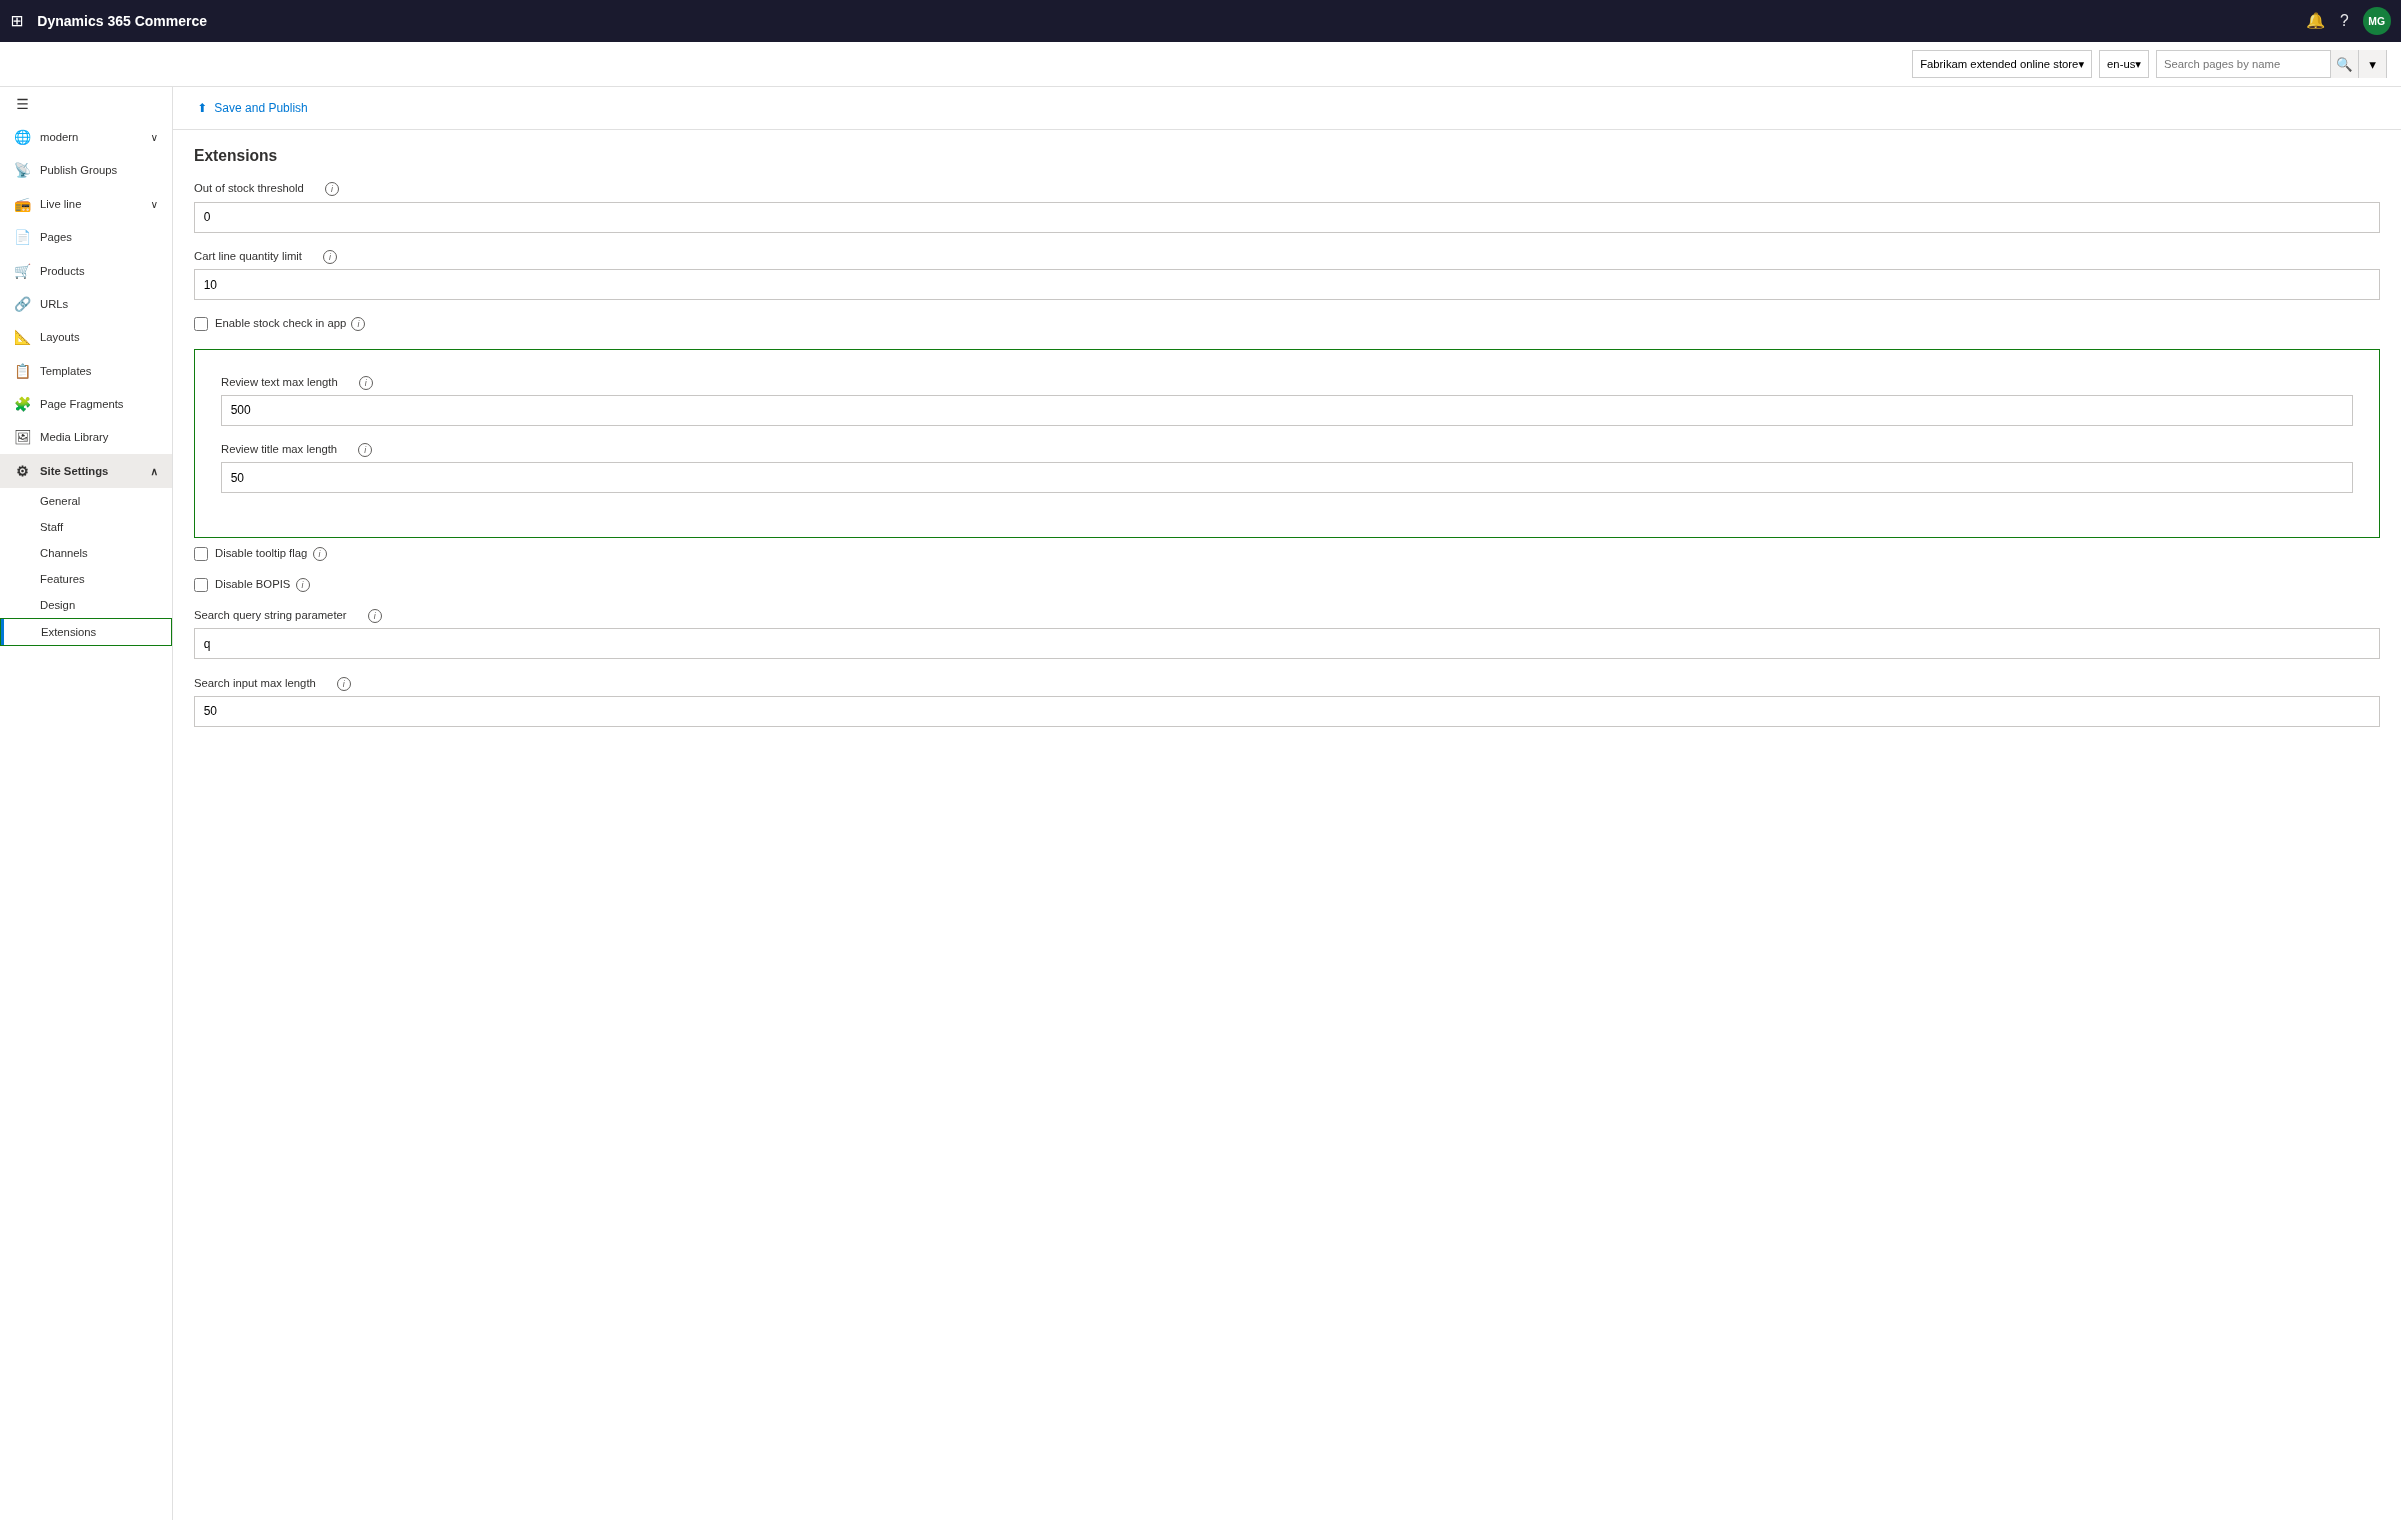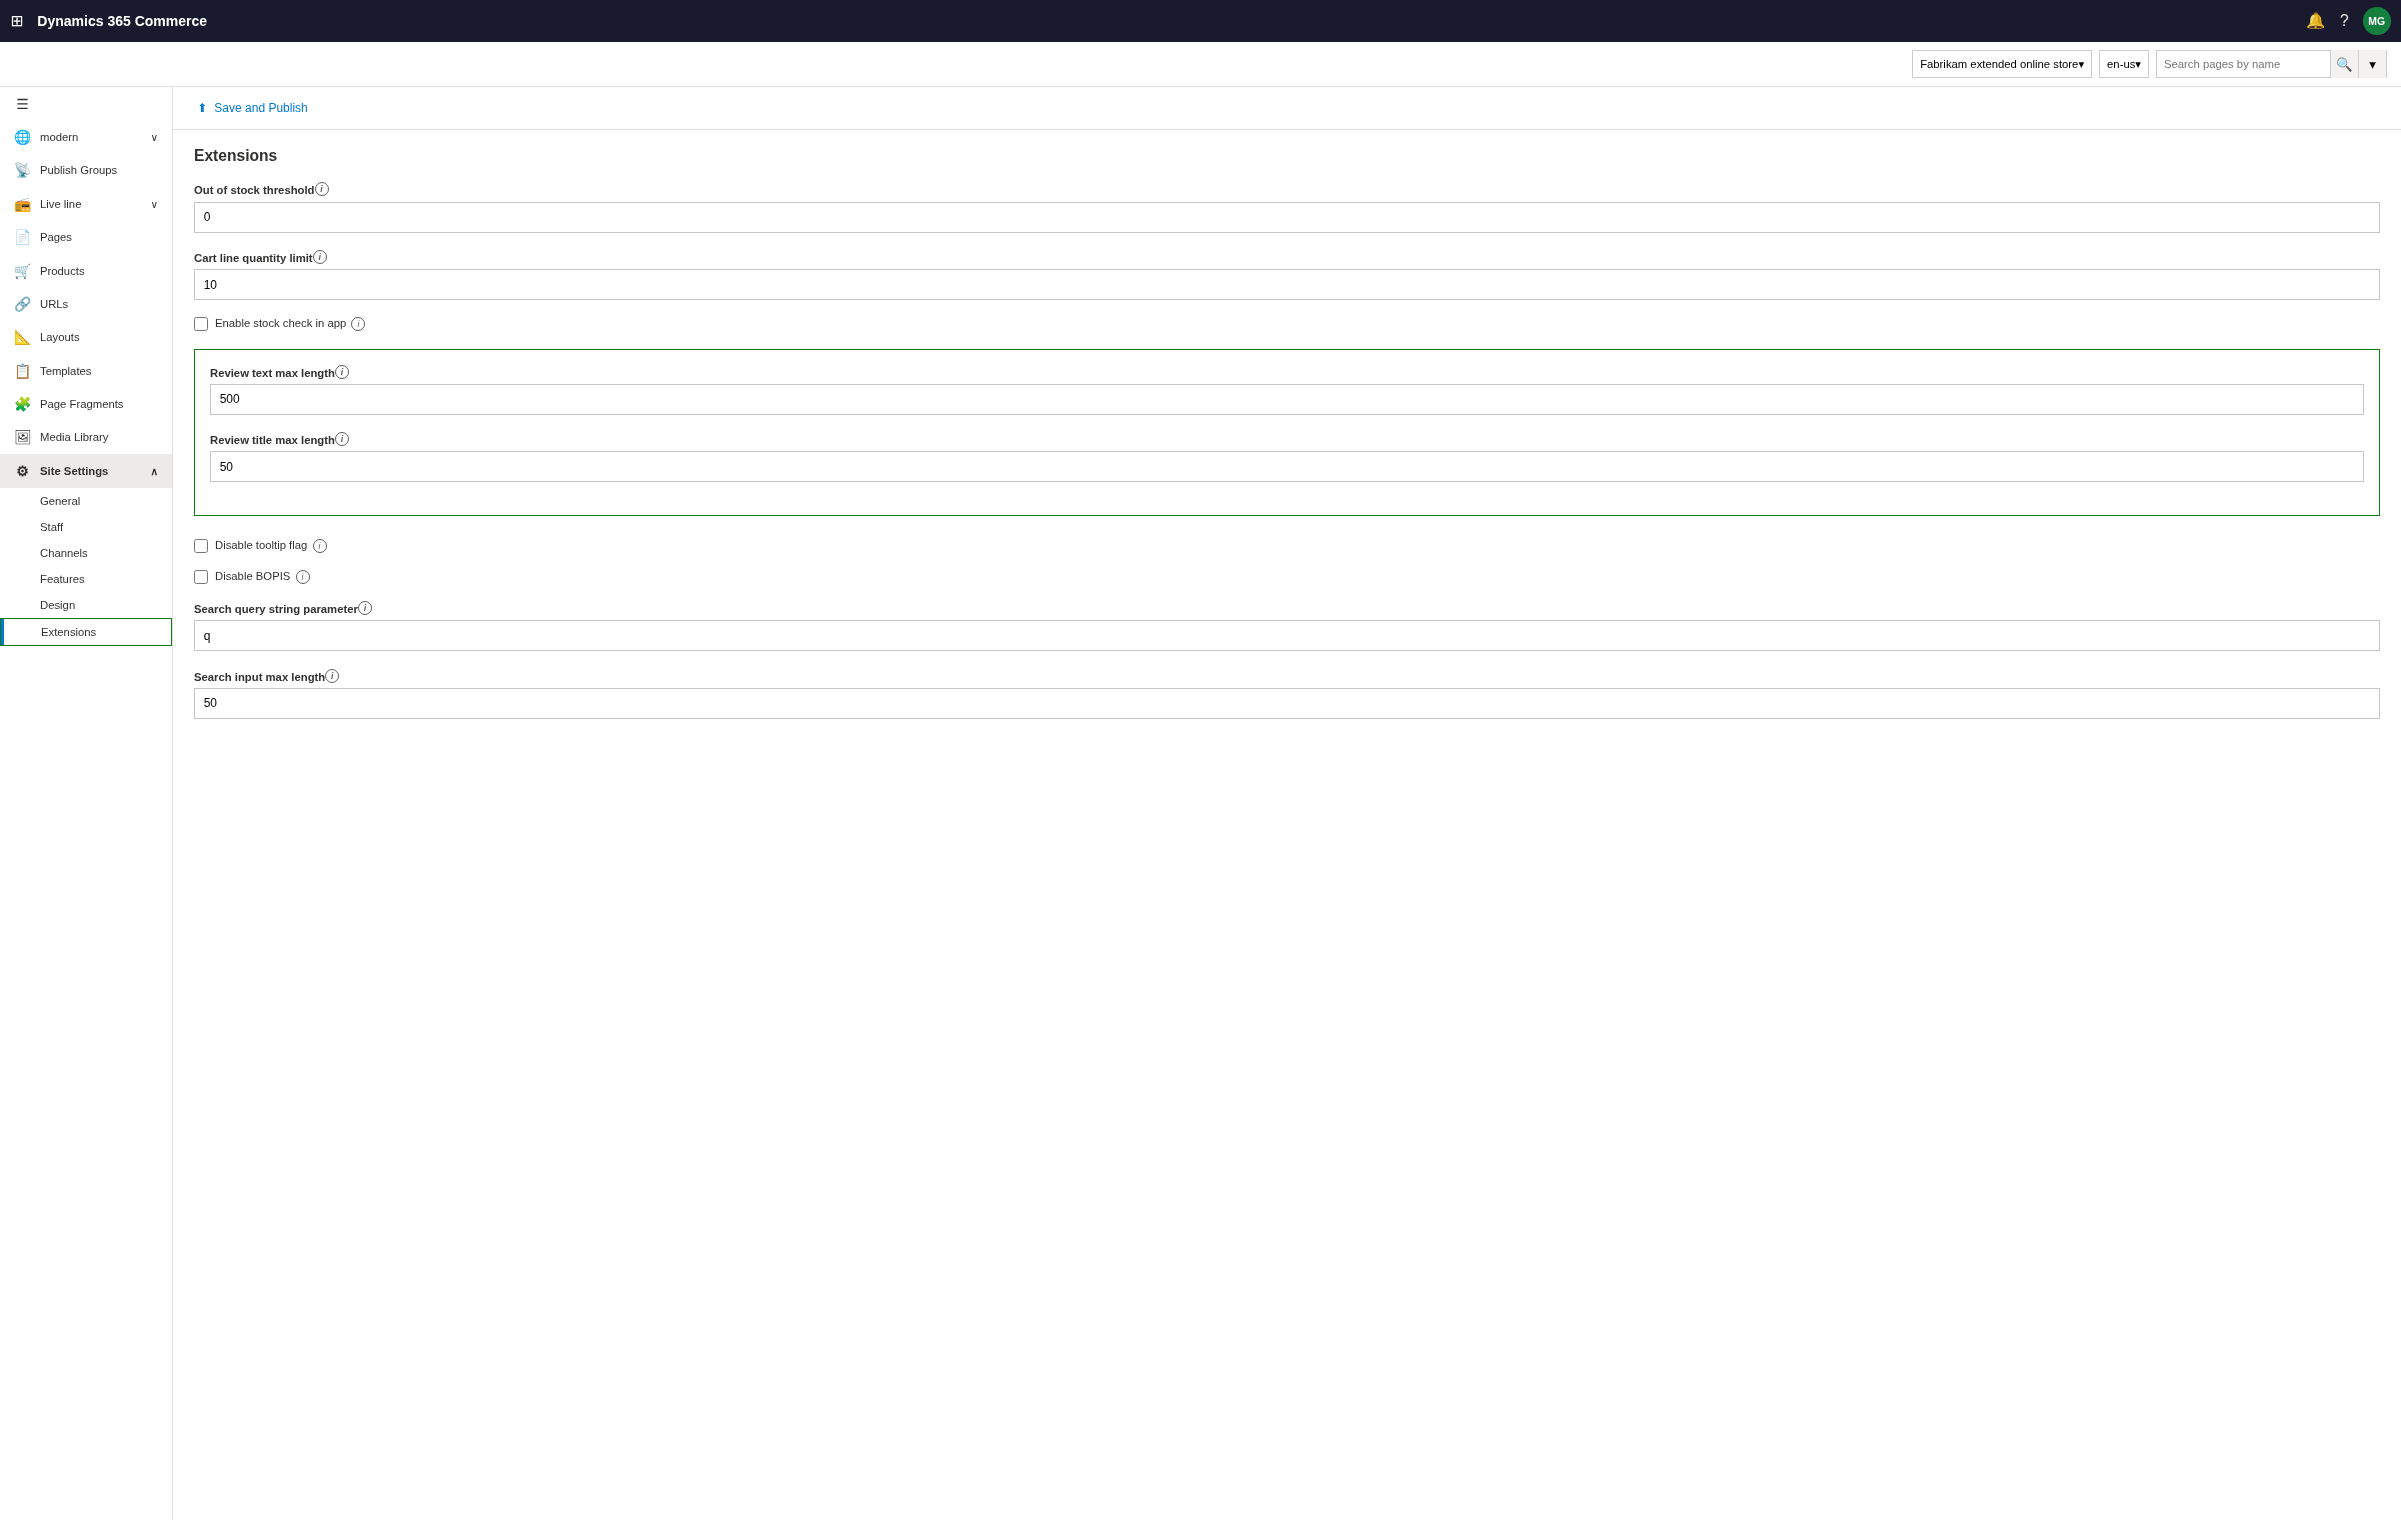--- a/index.html
+++ b/index.html
@@ -167,24 +167,24 @@
       color: #323130;
       margin-bottom: 17.3px;
     }
 
     .field-group {
       margin-bottom: 17.3px;
     }
 
     .field-label {
       display: flex;
-      align-items: flex-end;
-      gap: 0;
-      font-size: 11.3px;
-      font-weight: 700;
+      align-items: flex-start;
+      gap: 21px;
+      font-size: 11.3px;
+      font-weight: 400;
       color: #323130;
       margin-bottom: 5.2px;
     }
 
     .info-icon {
       width: 14px; height: 14px;
       border: 0.9px solid #605e5c;
       border-radius: 50%;
       display: inline-flex;
       align-items: center;
@@ -223,22 +223,22 @@
       display: flex;
       align-items: flex-start;
       gap: 5.2px;
       font-size: 11.3px;
       color: #323130;
     }
 
     
     .highlighted-section {
       border: 1.7px solid #107c10;
-      padding: 15px;
-      margin-bottom: 23px;
+      padding: 26px;
+      margin-bottom: 9px;
     }
 
     
     .main-content::-webkit-scrollbar { width: 7px; }
     .main-content::-webkit-scrollbar-track { background: #f1f1f1; }
     .main-content::-webkit-scrollbar-thumb { background: #c8c6c4; }
 
     
     .extensions-active {
       border: 1.7px solid #107c10;

